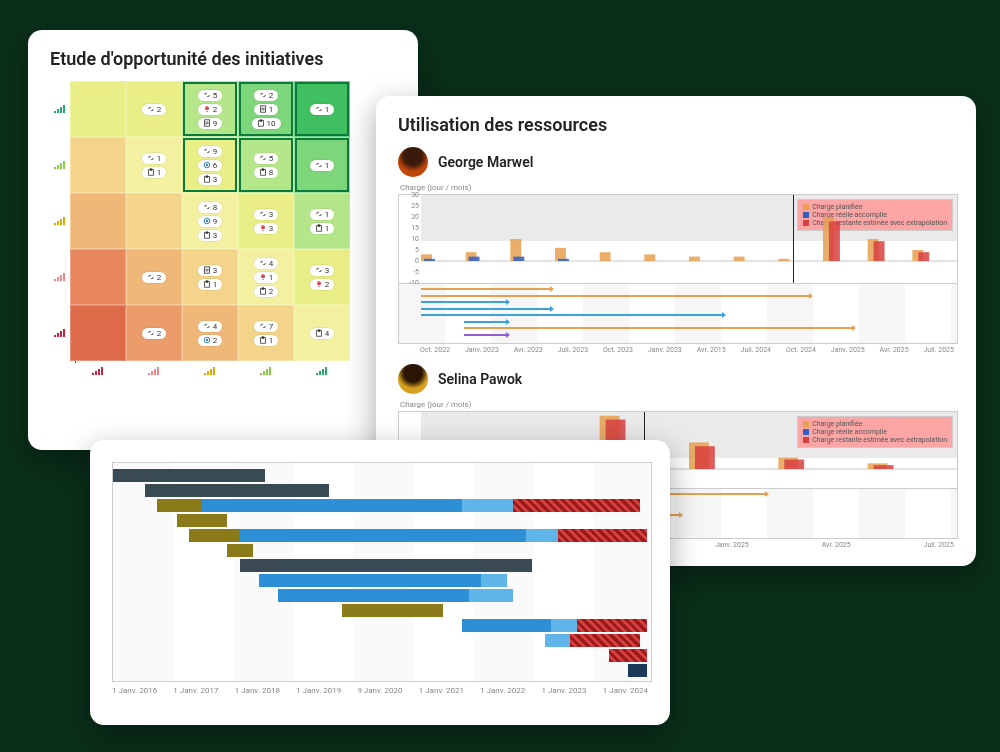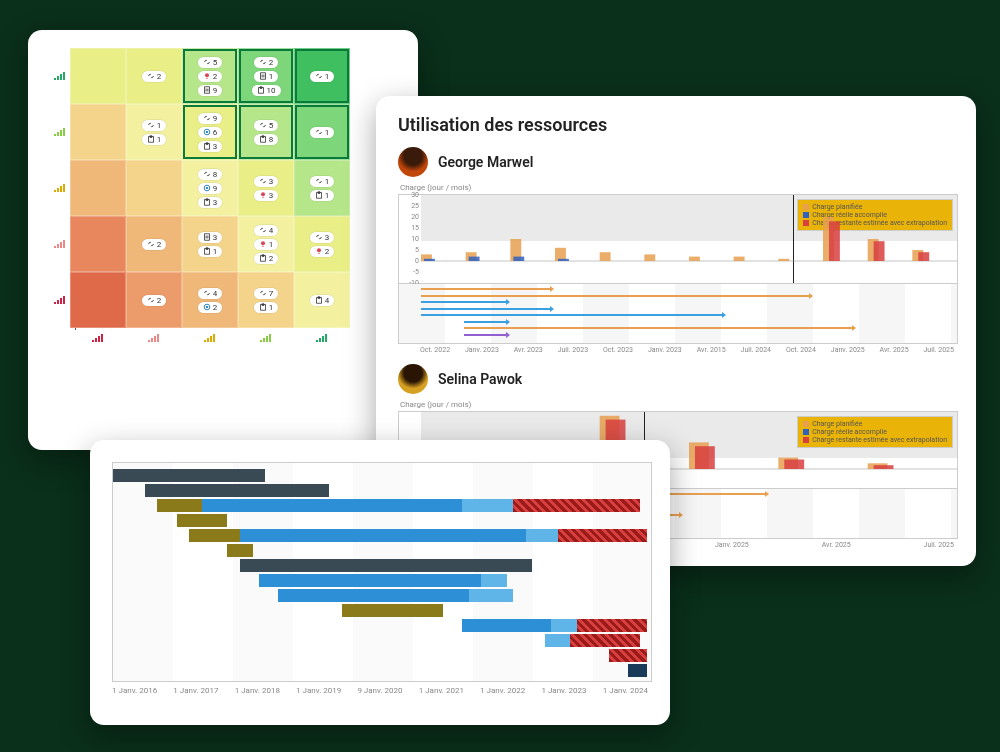--- a/index.html
+++ b/index.html
@@ -37,21 +37,21 @@
 .avatar1 { background: radial-gradient(circle at 50% 30%, #3a1a0a 0 35%, #c0460a 60% 100%); }
 .avatar2 { background: radial-gradient(circle at 50% 30%, #2a1505 0 35%, #d6a020 60% 100%); }
 .person-name { font-size:14px; font-weight:600; color:#222;}
 .mini-label { font-size:8px; color:#888; margin: 4px 0 2px 2px;}
 .res-chart { position:relative; width:560px; height:90px; border:0.5px solid #ccc; background:#fff; }
 .res-chart .gridband{position:absolute;left:22px;top:0;right:0;height:46px;background:#bfbfbf55;}
 .res-chart .yaxis{position:absolute;left:0;top:0;width:22px;height:100%;}
 .res-chart .ytick{position:absolute;right:2px;font-size:7px;color:#888;transform:translateY(-50%);}
 .res-chart .nowline{position:absolute;top:0;bottom:0;width:1px;background:#222;}
 .res-chart svg{position:absolute;left:22px;top:0;right:0;bottom:0;width:calc(100% - 22px);height:100%;}
-.legend { position:absolute; right:4px; top:4px; background:#eab308; border:0.5px solid #ccc; padding:3px 5px; font-size:7px; color:#555;}
+.legend { position:absolute; right:4px; top:4px; background:#fca5a5; border:0.5px solid #ccc; padding:3px 5px; font-size:7px; color:#555;}
 .legend div{display:flex;align-items:center;gap:3px;}
 .sw{width:6px;height:6px;display:inline-block;}
 .sw-o{background:#e8a050;} .sw-b{background:#3060c0;} .sw-r{background:#d84040;}
 .xticks { display:flex; justify-content:space-between; font-size:7px; color:#888; margin-top:2px; padding-left:22px;}
 .res-gantt{position:relative;width:560px;height:60px;margin-top:0;border-left:0.5px solid #ccc;border-right:0.5px solid #ccc;border-bottom:0.5px solid #ccc;background:repeating-linear-gradient(90deg,#f6f6f6 0 46px,#fff 46px 92px);}
 .res-gantt .bar{position:absolute;height:2px;left:22px;}
 .res-gantt .bar::after{content:"";position:absolute;right:-3px;top:-2px;width:0;height:0;border-top:3px solid transparent;border-bottom:3px solid transparent;border-left:4px solid currentColor;}
 .res-gantt-2{height:50px;}
 
 
@@ -61,20 +61,21 @@
 .gbar{position:absolute;height:13px;top:2px;}
 .g-dark{background:#3a4a55;} .g-blue{background:#2d8fd6;} .g-lblue{background:#5fb4e8;}
 .g-olive{background:#8a7a1a;} .g-hatch{background:repeating-linear-gradient(45deg,#9b1a1a 0 3px,#d84040 3px 6px);} .g-navy{background:#1a3a5a;}
 .gantt-xticks{display:flex;justify-content:space-between;font-size:8px;color:#888;margin-top:4px;}
 
 </style>
 </head>
 <body>
 
 <div class="card" id="card-opp">
+  <h2>Etude d'opportunité des initiatives</h2>
   <div style="position:relative;">
     <div class="arrow-y"></div>
     <div id="opp-grid">
         <div class="opp-axis">
           <div class="axis-icon ax-5">
             <span style="height:2px"></span>
             <span style="height:4px"></span>
             <span style="height:6px"></span>
             <span style="height:8px"></span>
           </div>

